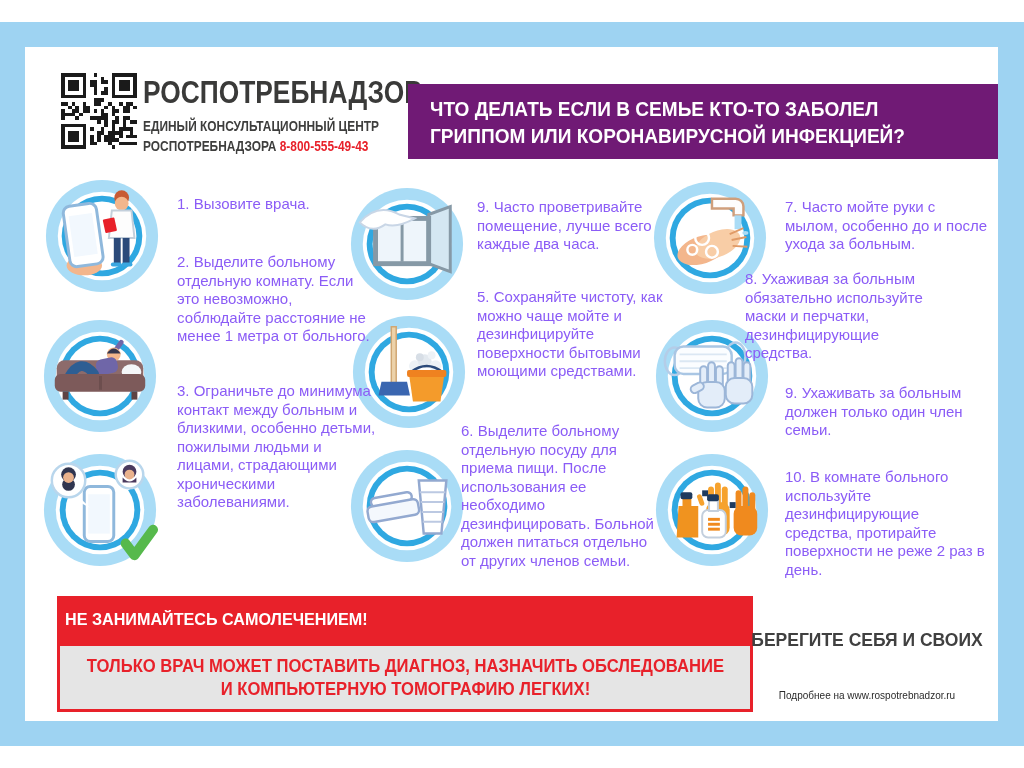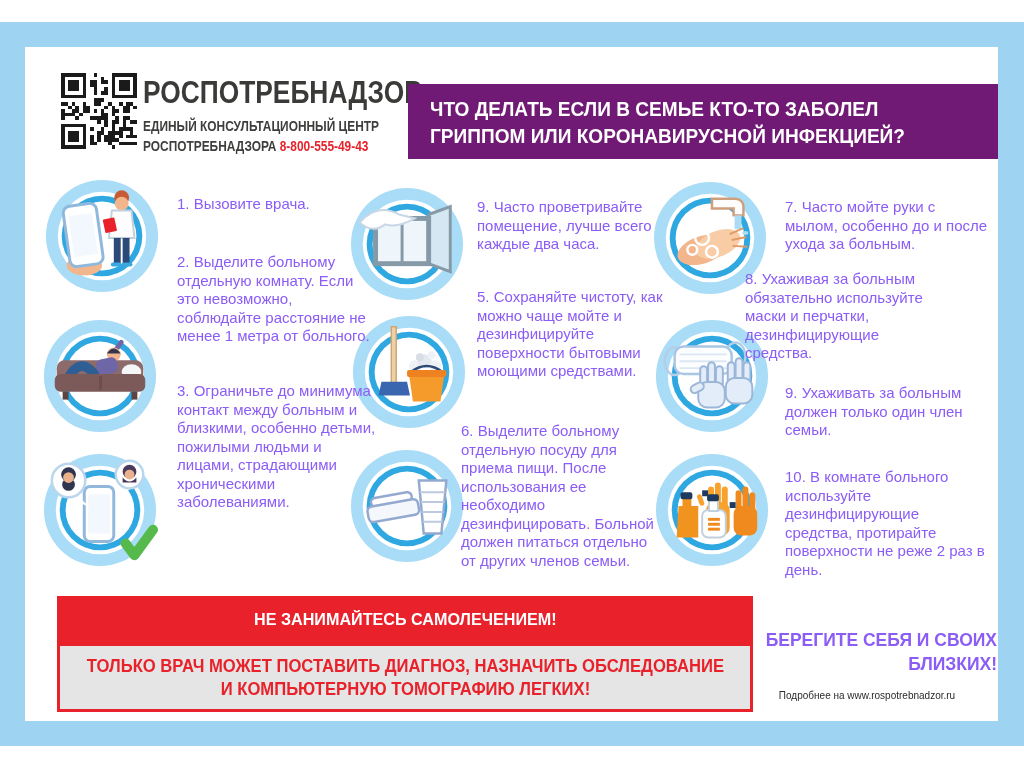--- a/index.html
+++ b/index.html
@@ -17,29 +17,29 @@
   .phone{color:#e8212a;}
   .banner{position:absolute;left:383px;top:37px;width:590px;height:75px;background:#701a75;
           display:flex;flex-direction:column;justify-content:center;padding-left:22px;box-sizing:border-box;}
   .banner-line{font-size:20.5px;line-height:27px;font-weight:bold;color:#ffffff;
                display:inline-block;transform:scaleX(.93);transform-origin:0 50%;white-space:nowrap;}
   
   .step{position:absolute;font-size:15px;line-height:18.5px;color:#8b5cf6;}
   .badge{position:absolute;width:118px;height:118px;}
   
   .warnbox{position:absolute;left:32px;top:549px;width:696px;height:116px;}
-  .warnbox .top{height:47px;background:#e8212a;display:flex;align-items:center;justify-content:center;}
+  .warnbox .top{height:47px;background:#e8212a;display:flex;align-items:center;}
   .warnbox .top span{font-size:17px;font-weight:bold;color:#ffffff;display:inline-block;
                      transform:scaleX(.95);white-space:nowrap;}
   .warnbox .bottom{height:69px;box-sizing:border-box;border:3px solid #e8212a;background:#e5e5e5;
                    display:flex;flex-direction:column;align-items:center;justify-content:center;}
   .warnbox .bottom span{font-size:17.5px;line-height:23px;font-weight:bold;color:#e8212a;
                         display:inline-block;transform:scaleX(.95);white-space:nowrap;}
   .closing{position:absolute;left:712px;top:581px;width:260px;text-align:center;}
-  .closing div{font-size:17.5px;line-height:24px;font-weight:bold;color:#8b5cf6;white-space:nowrap;text-align:right;}
+  .closing div{font-size:17.5px;line-height:24px;font-weight:bold;color:#404040;white-space:nowrap;}
   .moreinfo{position:absolute;left:712px;top:643px;width:260px;text-align:center;
             font-size:10px;color:#2b2b2b;white-space:nowrap;}
   svg{display:block;}
 </style>
 </head>
 <body>
 
 <div class="page">
   <div class="frame">
     <div class="content">
@@ -383,20 +383,19 @@
           <span>НЕ ЗАНИМАЙТЕСЬ САМОЛЕЧЕНИЕМ!</span>
         </div>
         <div class="bottom">
           <span>ТОЛЬКО ВРАЧ МОЖЕТ ПОСТАВИТЬ ДИАГНОЗ, НАЗНАЧИТЬ ОБСЛЕДОВАНИЕ</span>
           <span>И КОМПЬЮТЕРНУЮ ТОМОГРАФИЮ ЛЕГКИХ!</span>
         </div>
       </div>
 
       <div class="closing">
         <div>БЕРЕГИТЕ СЕБЯ И СВОИХ</div>
-        <div>БЛИЗКИХ!</div>
       </div>
 
       <div class="moreinfo">Подробнее на www.rospotrebnadzor.ru</div>
 
     </div>
   </div>
 </div>
 
 </body></html>

